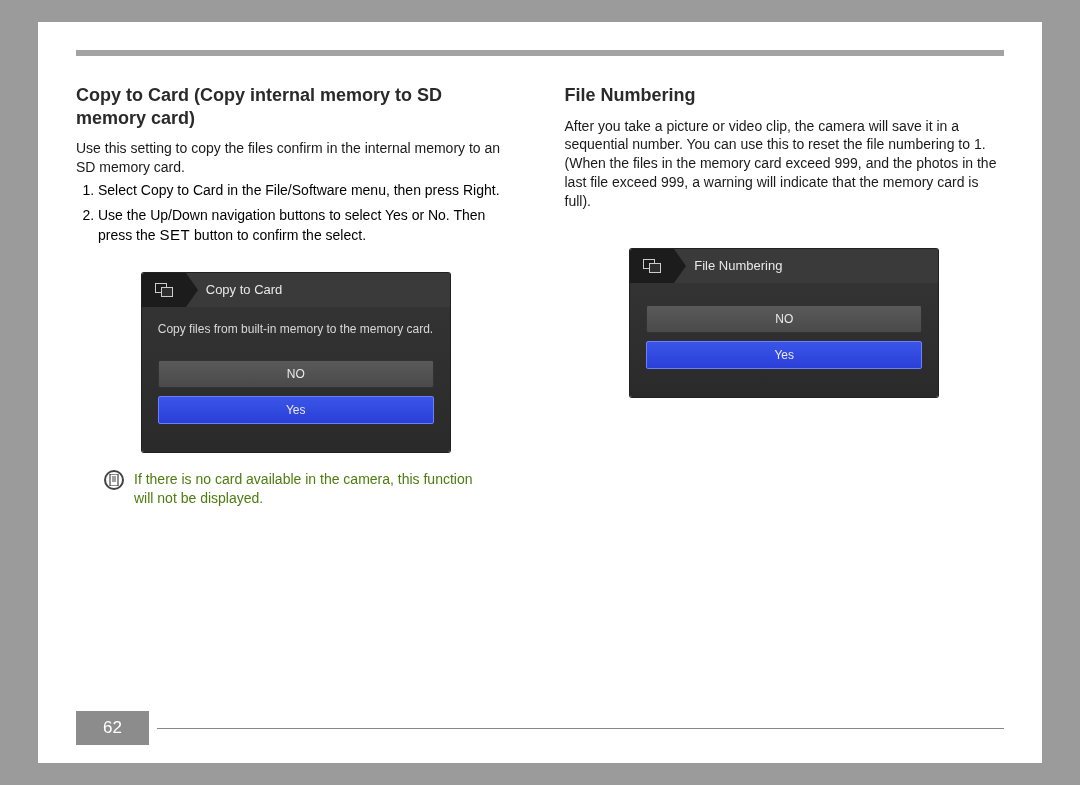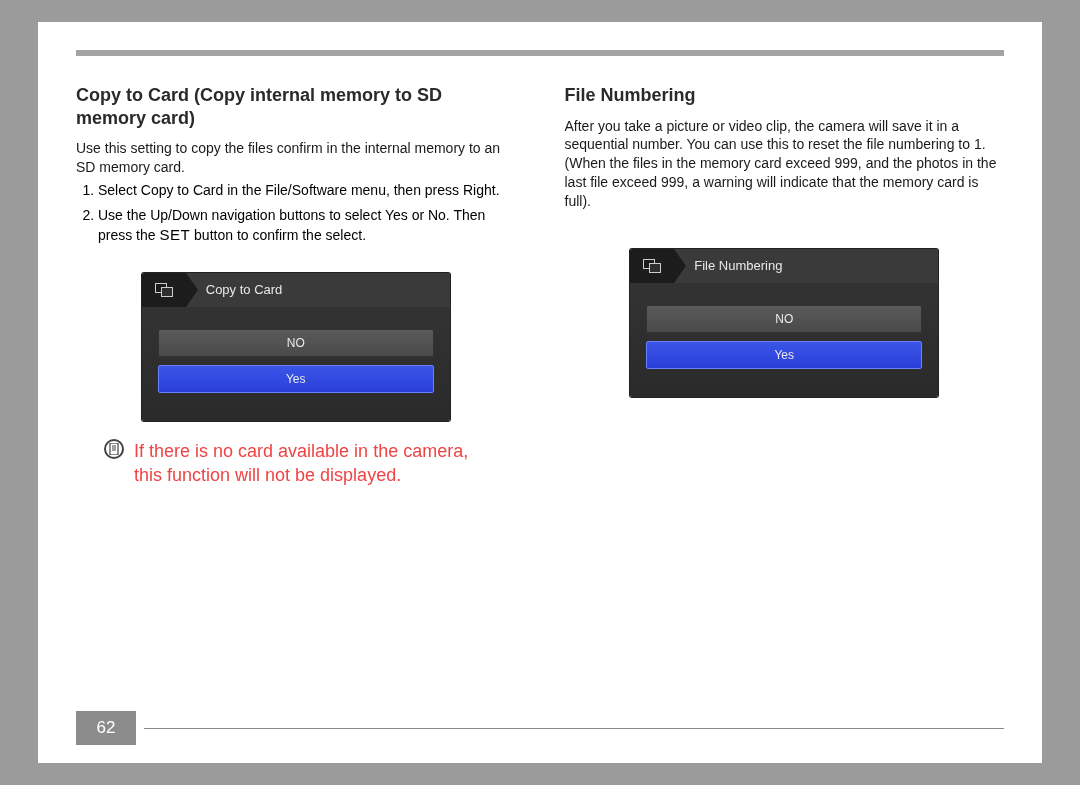--- a/index.html
+++ b/index.html
@@ -148,34 +148,34 @@
     height: 20px;
     border-radius: 50%;
     border: 2px solid #444;
     display: flex;
     align-items: center;
     justify-content: center;
     flex-shrink: 0;
   }
   .note-icon svg { width: 10px; height: 12px; }
   .note-text {
-    font-size: 18px;
-    color: #ef4444;
+    font-size: 14px;
+    color: #4d7c0f;
     line-height: 1.35;
   }
   .footer {
     position: absolute;
     bottom: 18px;
     left: 0;
     right: 38px;
     display: flex;
     align-items: center;
   }
   .page-num-box {
-    width: 60px;
+    width: 73px;
     height: 34px;
     background: #8c8c8c;
     color: #fff;
     font-size: 17px;
     display: flex;
     align-items: center;
     justify-content: center;
     margin-left: 38px;
   }
   .footer-line {
@@ -229,20 +229,21 @@
                 <span class="sd-back"></span>
                 <span class="sd-front"></span>
               </span>
           </div>
           <div class="ds-chevron"></div>
           <div class="ds-title-wrap">
             <span>Copy to Card</span>
           </div>
         </div>
         <div class="ds-body">
+          <div class="ds-caption">Copy files from built-in memory to the memory card.</div>
           <div class="ds-button no">NO</div>
           <div class="ds-button yes">Yes</div>
         </div>
       </div>
 
       <div class="note-row">
         <div class="note-icon">
           <svg viewBox="0 0 10 12">
               <rect x="1" y="0" width="8" height="12" fill="none" stroke="#444" stroke-width="1.2"></rect>
               <line x1="3" y1="3" x2="7" y2="3" stroke="#444" stroke-width="1"></line>

